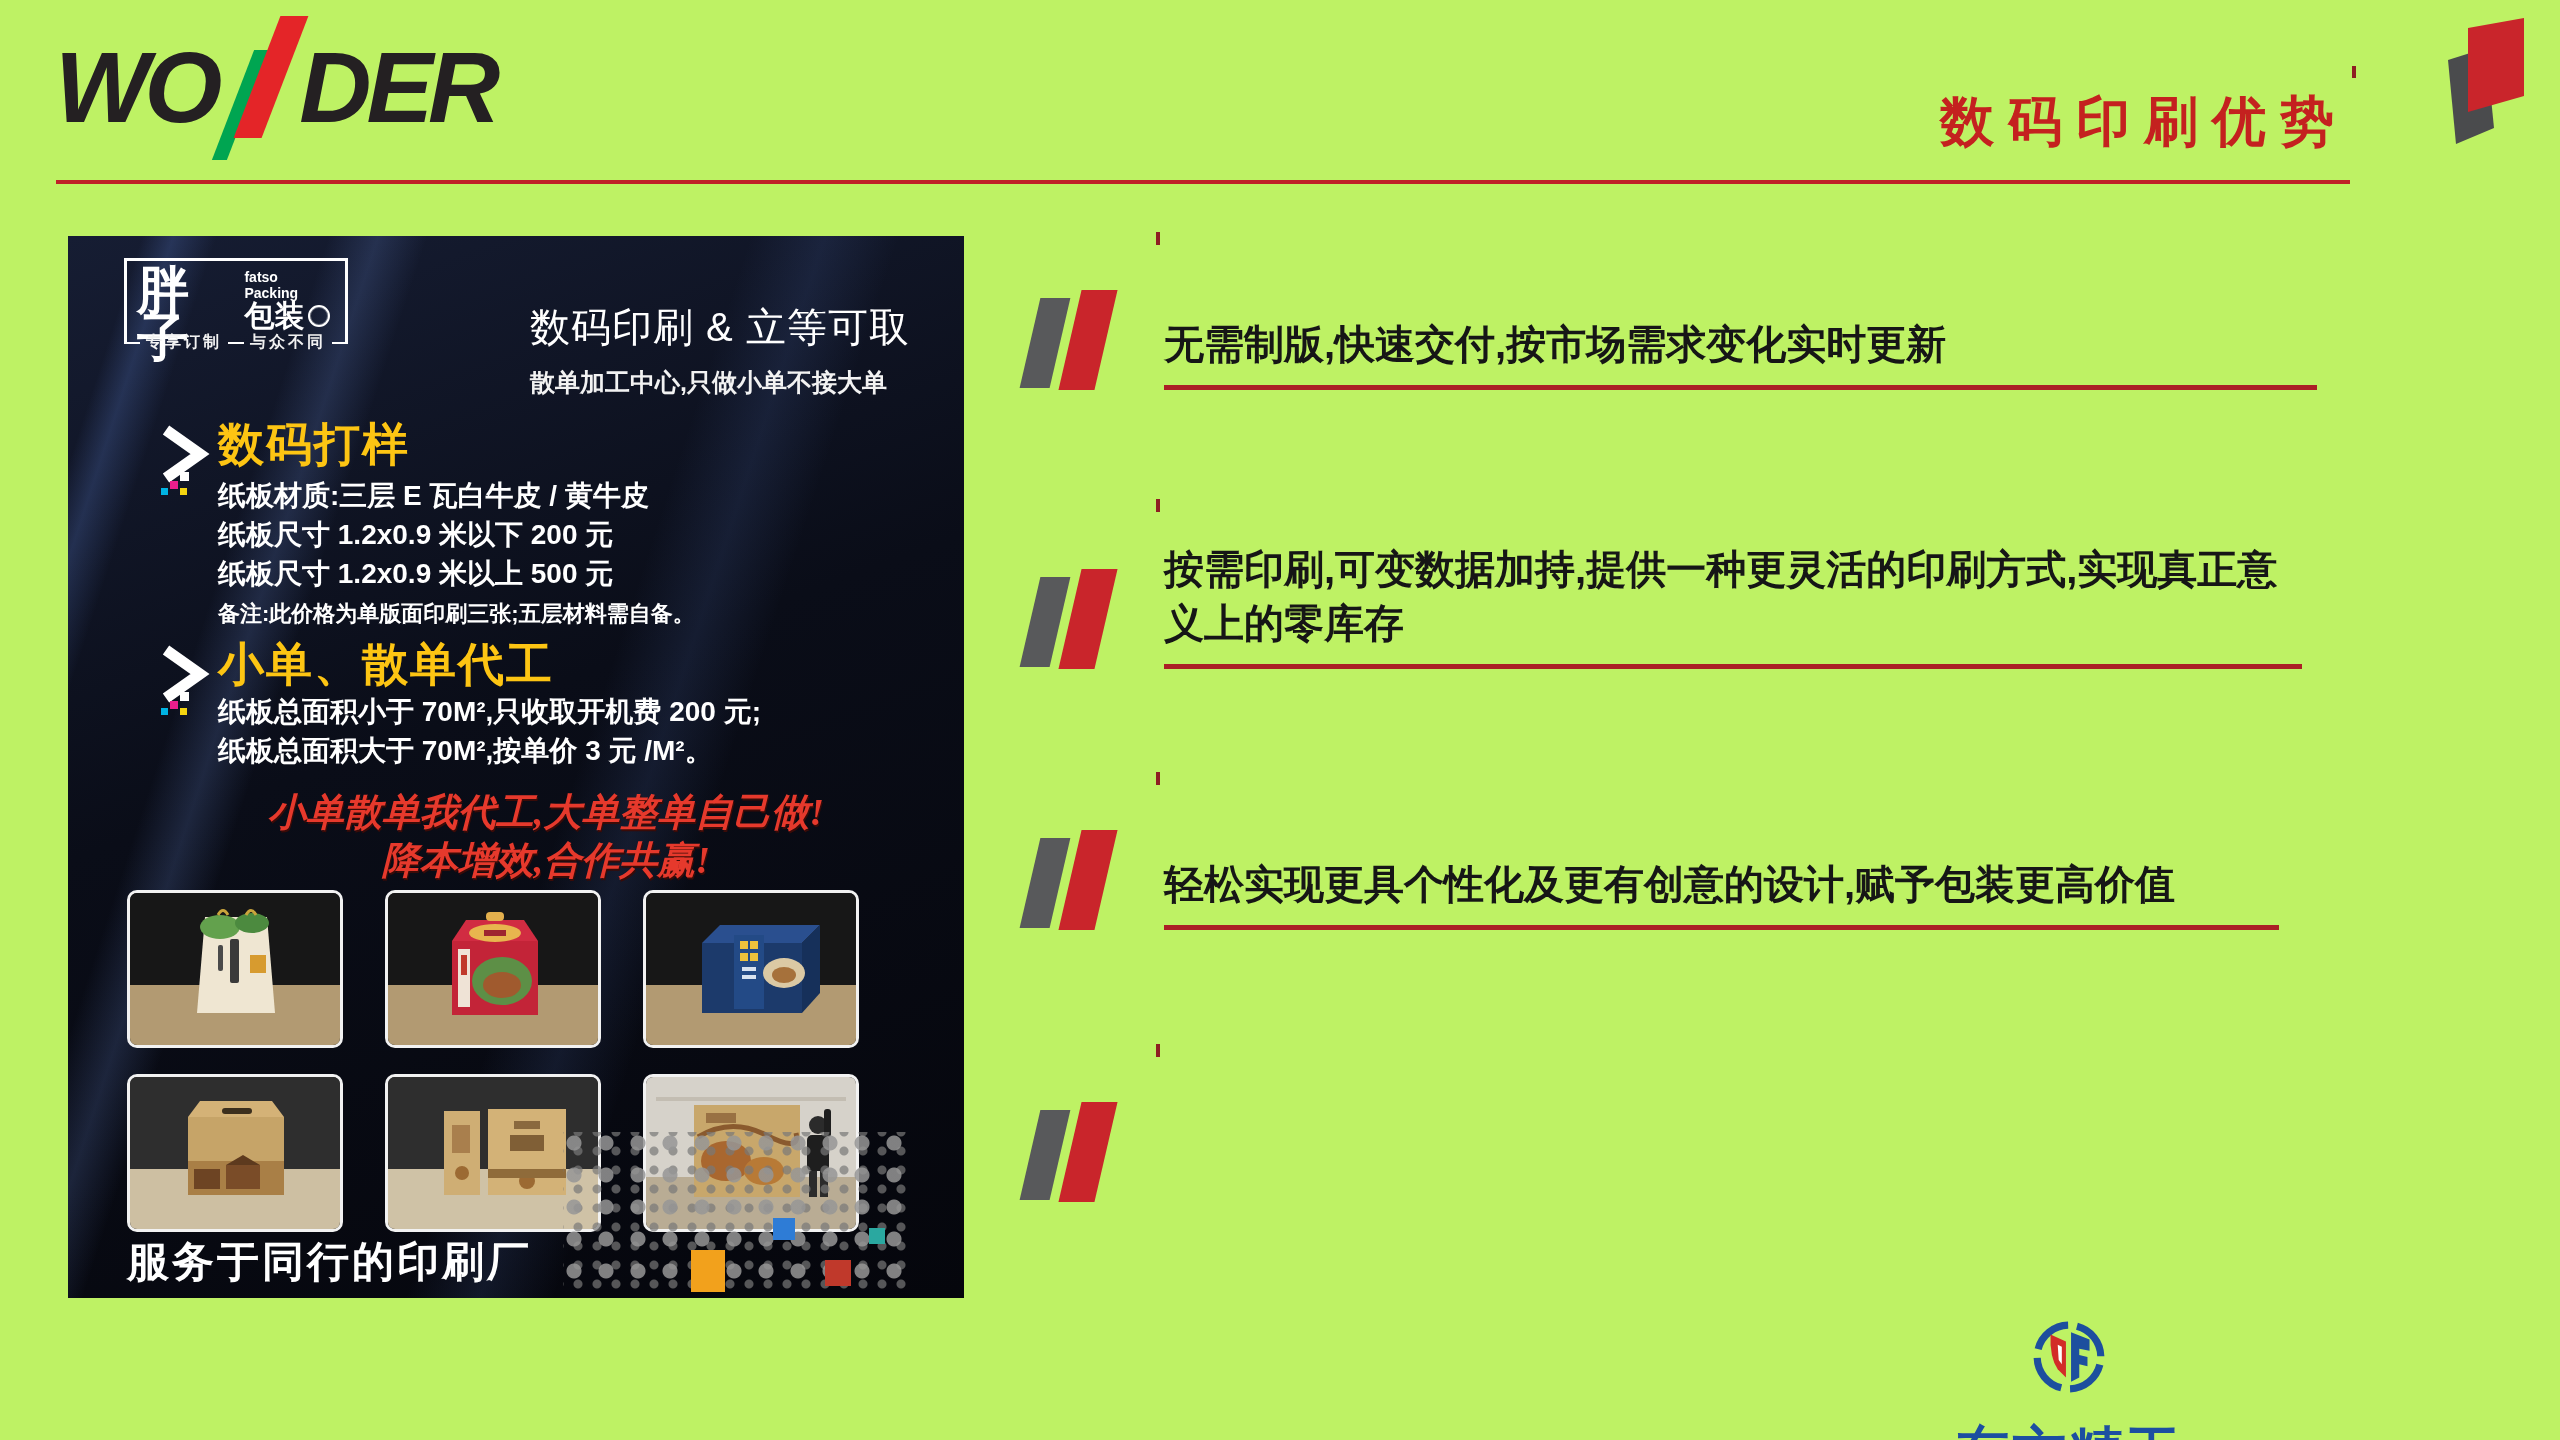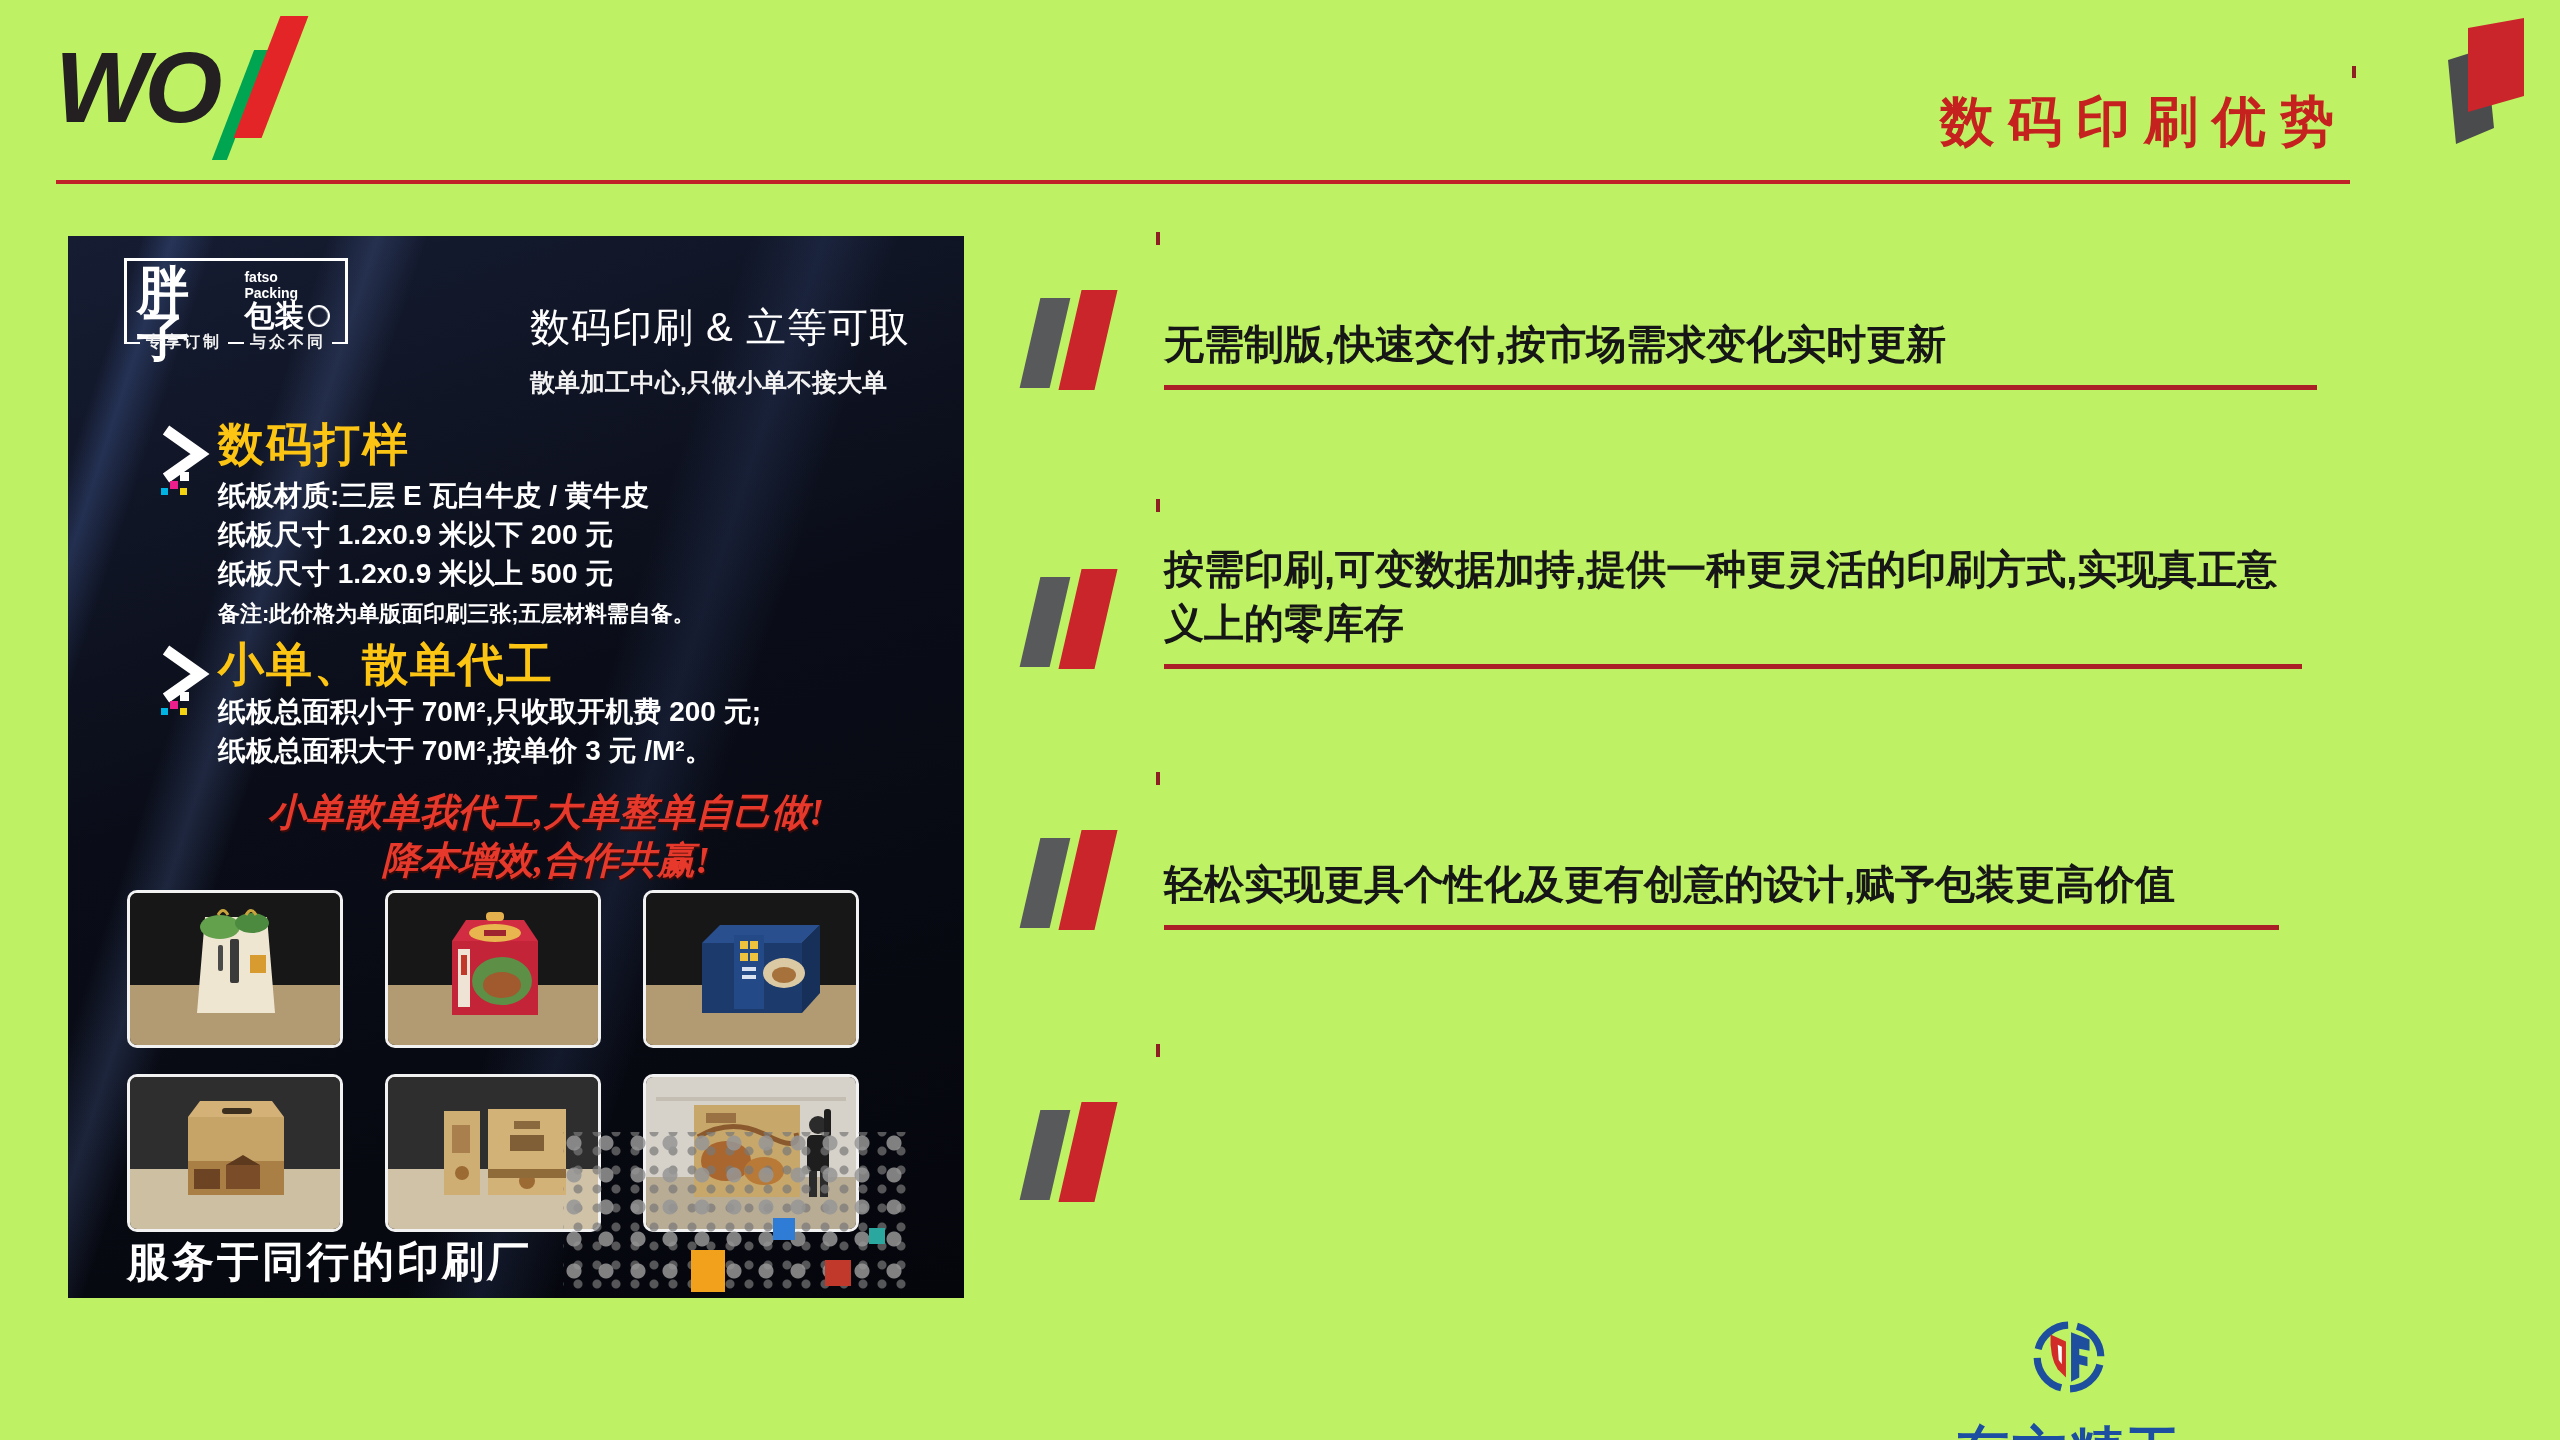--- a/index.html
+++ b/index.html
@@ -105,20 +105,21 @@
 <body>
 
 <div class="slide">
 
   <div class="logo">
     <span class="latin">WO</span>
     <span class="n-shape">
       <i class="n-green"></i>
       <i class="n-red"></i>
     </span>
+    <span class="latin">DER</span>
   </div>
 
   <div class="page-title">数码印刷优势</div>
   <i class="title-tick"></i>
   <div class="header-rule"></div>
 
   <svg class="corner-icon" width="92" height="135" viewBox="0 0 92 135">
     <polygon points="8,44 46,32 54,112 16,128" fill="#4a4b4d"></polygon>
     <polygon points="28,12 84,2 84,80 28,96" fill="#c9252b"></polygon>
   </svg>

